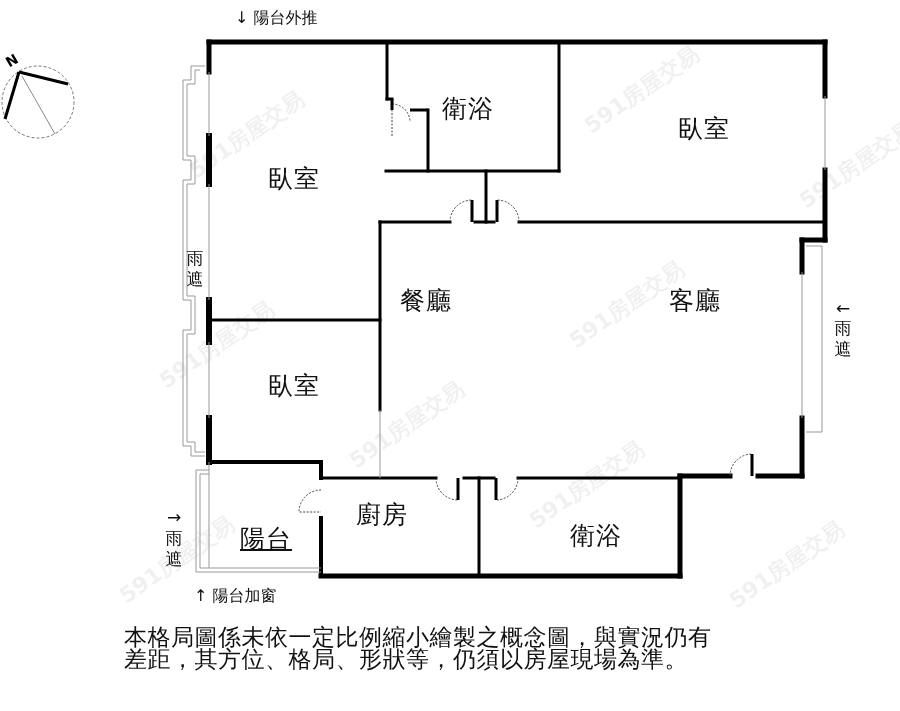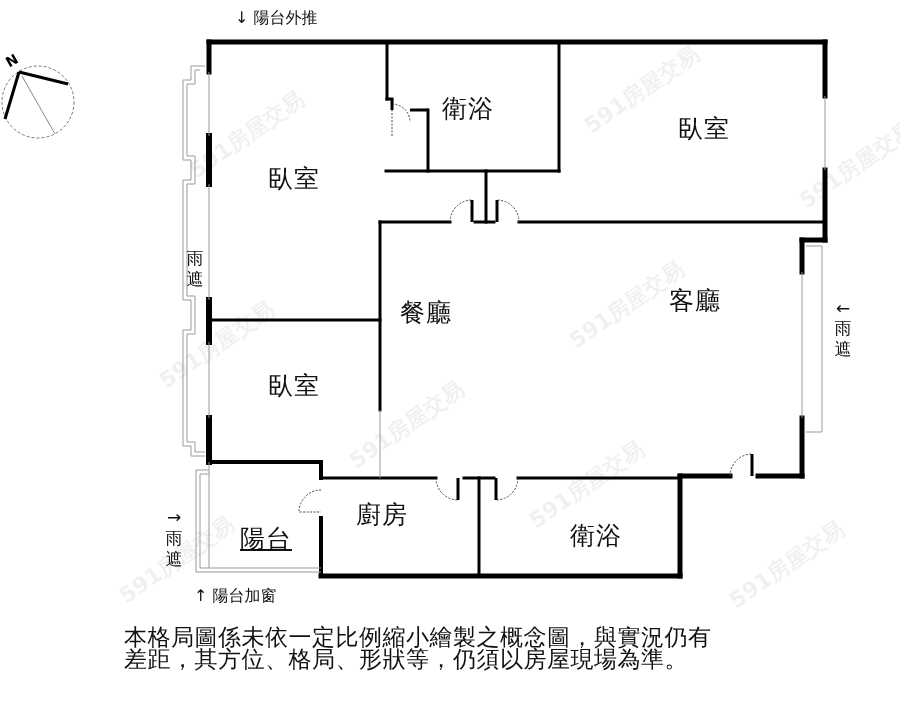--- a/index.html
+++ b/index.html
@@ -109,21 +109,21 @@
     <line x1="497" y1="200" x2="497" y2="222"></line>
     <line x1="458" y1="478" x2="458" y2="500"></line>
     <line x1="496" y1="478" x2="496" y2="500"></line>
     <line x1="752" y1="454" x2="752" y2="476"></line>
   </g>
 </svg>
 
 <div class="lbl" style="left:268px;top:166px;">臥室</div>
 <div class="lbl" style="left:442px;top:96px;">衛浴</div>
 <div class="lbl" style="left:678px;top:116px;">臥室</div>
-<div class="lbl" style="left:400px;top:300px;text-align:right;">餐廳</div>
+<div class="lbl" style="left:400px;top:288px;text-align:right;">餐廳</div>
 <div class="lbl" style="left:669px;top:288px;">客廳</div>
 <div class="lbl" style="left:268px;top:373px;">臥室</div>
 <div class="lbl" style="left:240px;top:526px;text-decoration:underline;">陽台</div>
 <div class="lbl" style="left:356px;top:502px;">廚房</div>
 <div class="lbl" style="left:570px;top:523px;">衛浴</div>
 
 <div class="small" style="left:235px;top:10px;">↓ 陽台外推</div>
 <div class="small" style="left:194px;top:588px;">↑ 陽台加窗</div>
 <div class="vert" style="left:185px;top:248px;">雨遮</div>
 <div class="vert" style="left:164px;top:507px;">→</div>

